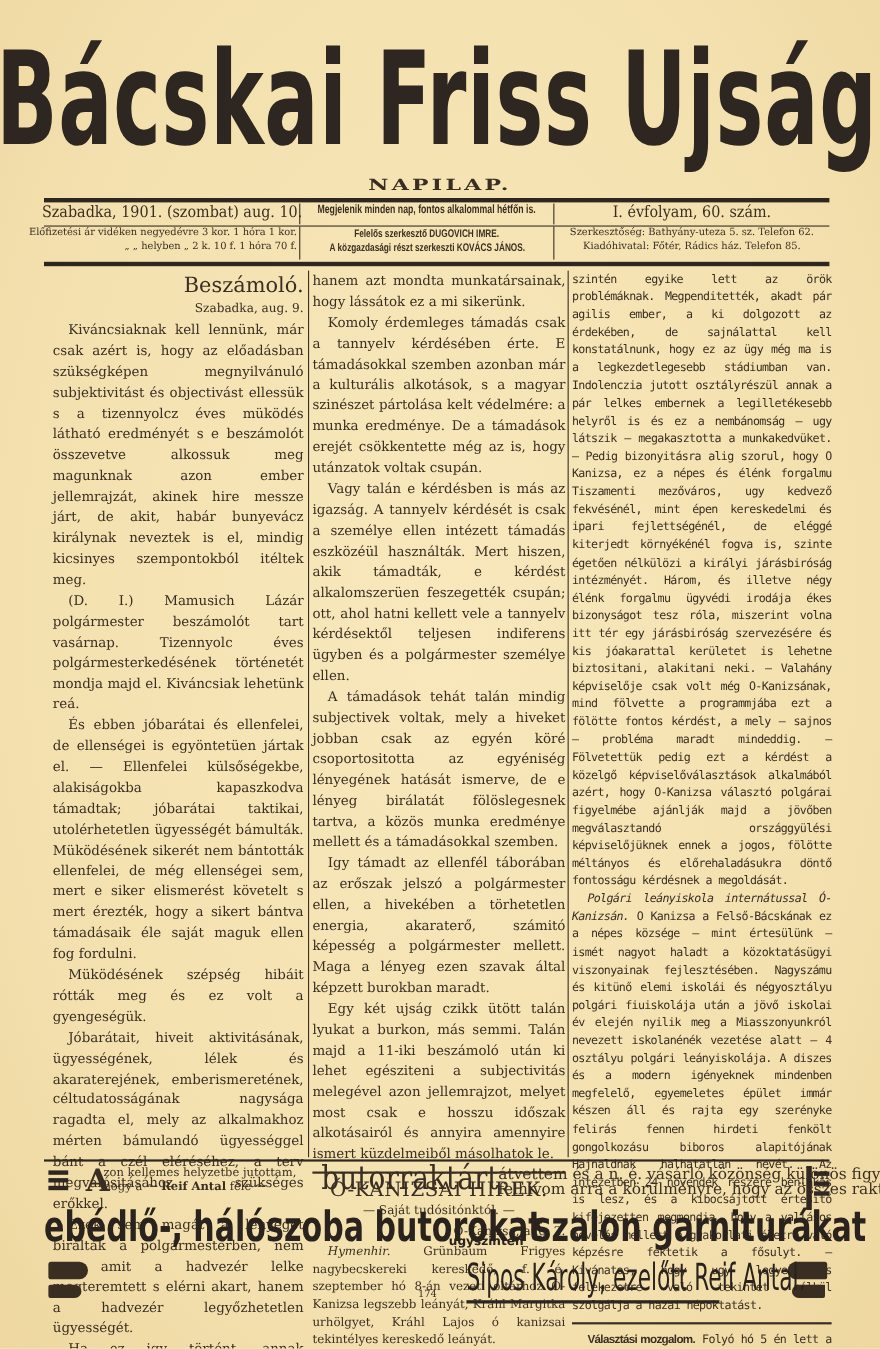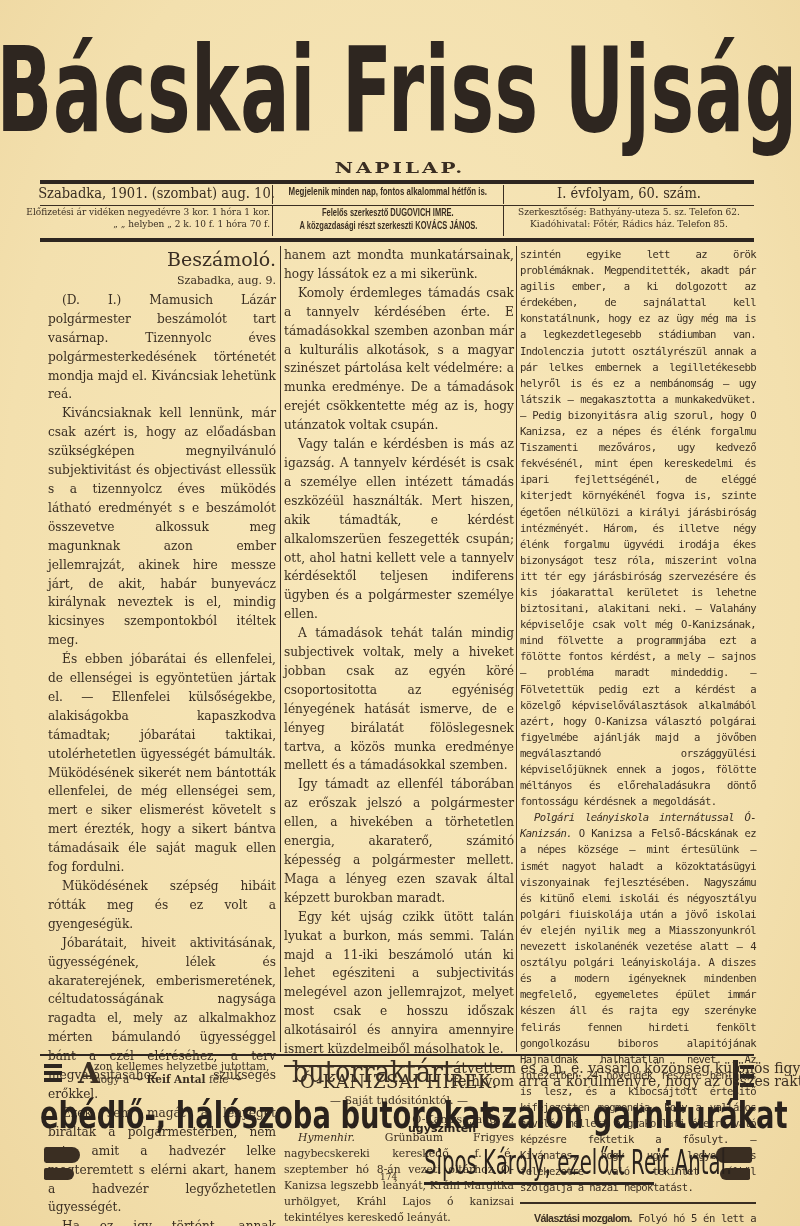--- a/index.html
+++ b/index.html
@@ -125,22 +125,22 @@
     </div>
   </div>
   <div class="rule-thick" style="top:238px;"></div>
 
   <div class="col-divider" style="left:280px;"></div>
   <div class="col-divider" style="left:516px;"></div>
 
   <div class="col col-1">
     <p class="art-title">Beszámoló.</p>
     <div class="dateline">Szabadka, aug. 9.</div>
+    <p>Kiváncsiaknak kell lennünk, már csak azért is, hogy az előadásban szükségképen megnyilvánuló subjektivitást és objectivást ellessük s a tizennyolcz éves müködés látható eredményét s e beszámolót összevetve alkossuk meg magunknak azon ember jellemrajzát, akinek hire messze járt, de akit, habár bunyevácz királynak neveztek is el, mindig kicsinyes szempontokból itéltek meg.</p>
     <p>(D. I.) Mamusich Lázár polgármester beszámolót tart vasárnap. Tizennyolc éves polgármesterkedésének történetét mondja majd el. Kiváncsiak lehetünk reá.</p>
-    <p>Kiváncsiaknak kell lennünk, már csak azért is, hogy az előadásban szükségképen megnyilvánuló subjektivitást és objectivást ellessük s a tizennyolcz éves müködés látható eredményét s e beszámolót összevetve alkossuk meg magunknak azon ember jellemrajzát, akinek hire messze járt, de akit, habár bunyevácz királynak neveztek is el, mindig kicsinyes szempontokból itéltek meg.</p>
     <p>És ebben jóbarátai és ellenfelei, de ellenségei is egyöntetüen jártak el. — Ellenfelei külsőségekbe, alakiságokba kapaszkodva támadtak; jóbarátai taktikai, utolérhetetlen ügyességét bámulták. Müködésének sikerét nem bántották ellenfelei, de még ellenségei sem, mert e siker elismerést követelt s mert érezték, hogy a sikert bántva támadásaik éle saját maguk ellen fog fordulni.</p>
     <p>Müködésének szépség hibáit rótták meg és ez volt a gyengeségük.</p>
     <p>Jóbarátait, hiveit aktivitásának, ügyességének, lélek és akaraterejének, emberismeretének, céltudatosságának nagysága ragadta el, mely az alkalmakhoz mérten bámulandó ügyességgel bánt a czél eléréséhez, a terv megvalósitásához szükséges erőkkel.</p>
     <p>Ezek sem magát a lényeget birálták a polgármesterben, nem azt, amit a hadvezér lelke megteremtett s elérni akart, hanem a hadvezér legyőzhetetlen ügyességét.</p>
     <p>Ha ez igy történt, annak különösen a jó barátokkal szemben maga a polgármester volt az oka. Tudott mindig olyan igazságos lenni, hogy a munka eredményére soha sem ezekkel a szavakkal mutatott: ez az én sikerem,</p>
   </div>
 
   <div class="col col-2">
     <p class="noind">hanem azt mondta munkatársainak, hogy lássátok ez a mi sikerünk.</p>
     <p>Komoly érdemleges támadás csak a tannyelv kérdésében érte. E támadásokkal szemben azonban már a kulturális alkotások, s a magyar szinészet pártolása kelt védelmére: a munka eredménye. De a támadások erejét csökkentette még az is, hogy utánzatok voltak csupán.</p>

